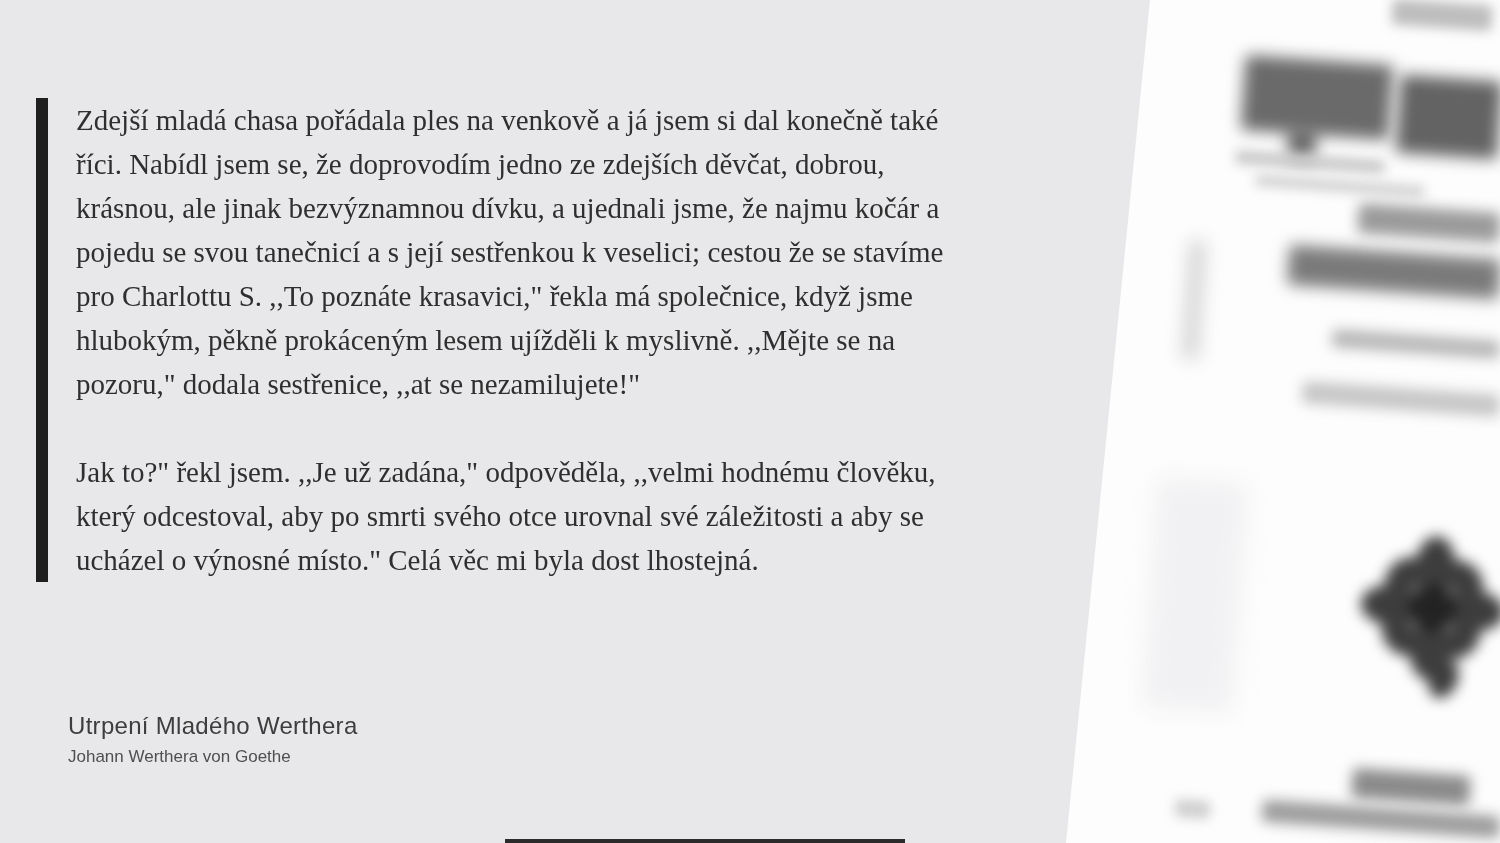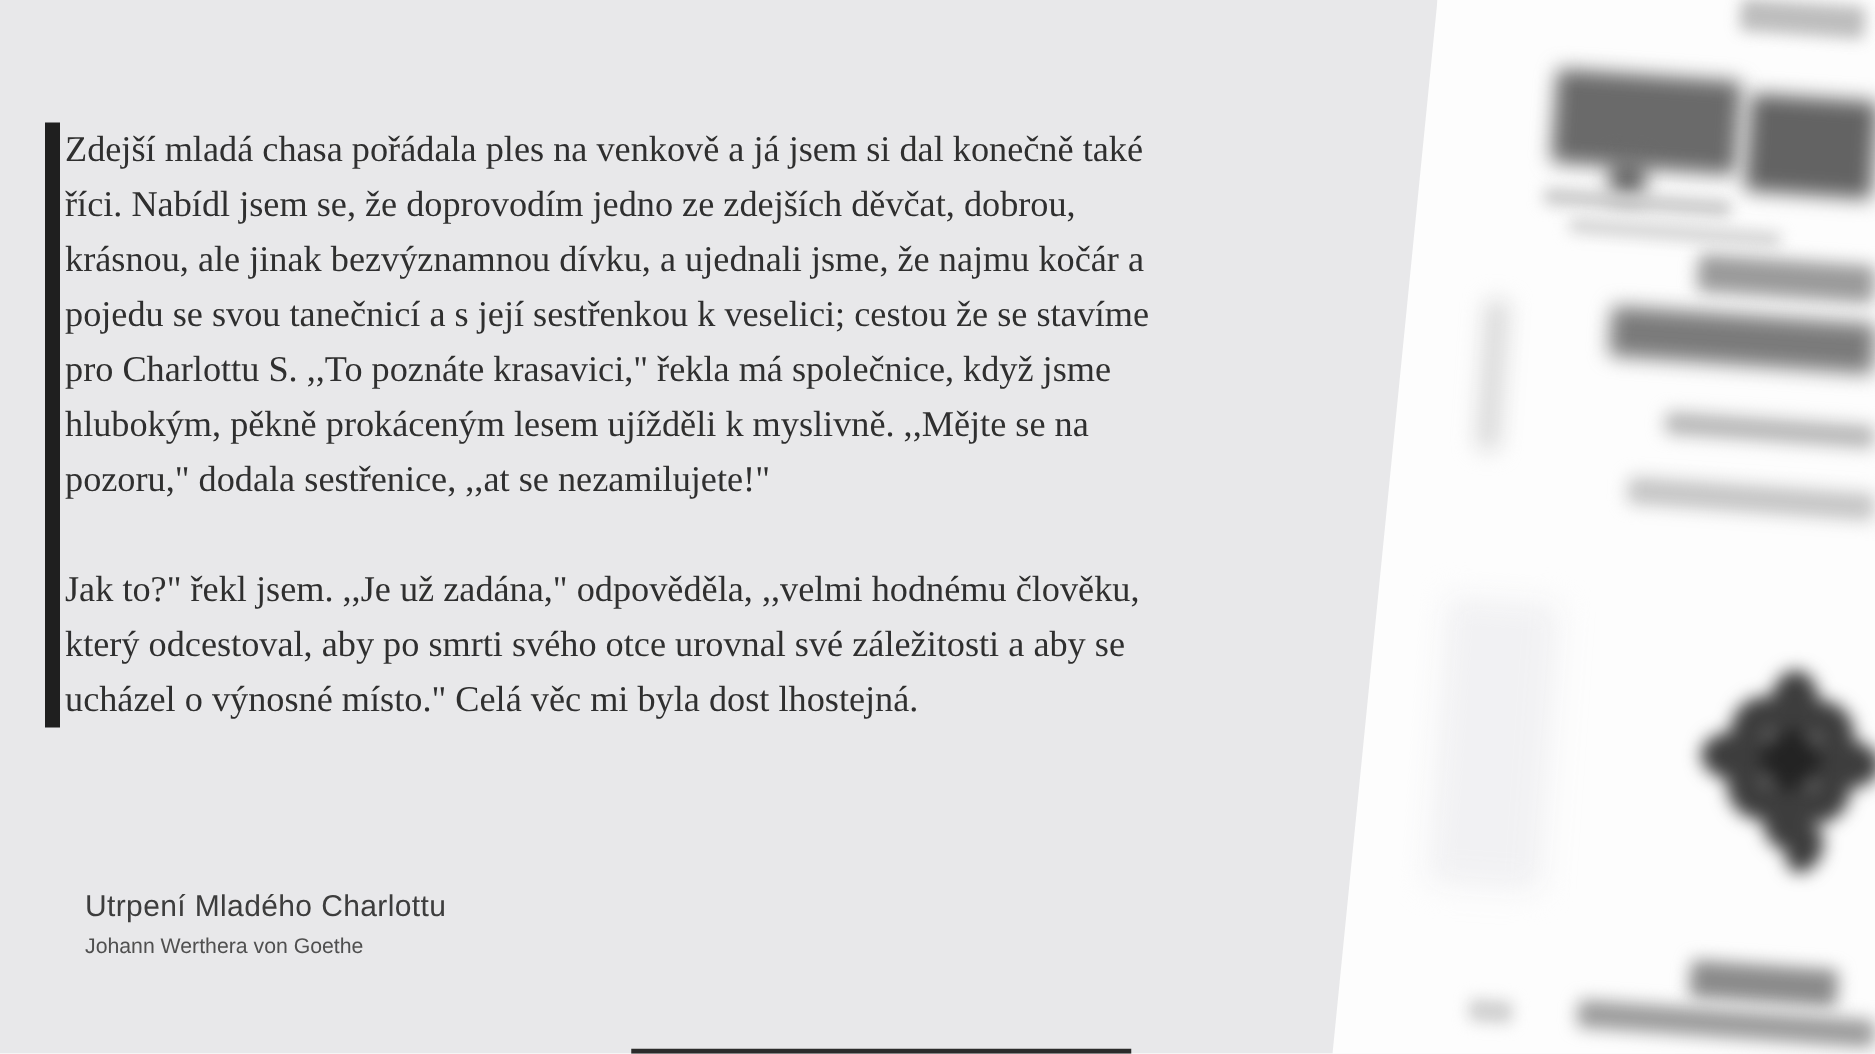--- a/index.html
+++ b/index.html
@@ -42,21 +42,21 @@
     inset: 0;
     background: #e8e8ea;
     clip-path: polygon(0 0, 1150px 0, 1066px 100%, 0 100%);
   }
 
   .quote-block {
     position: absolute;
     left: 36px;
     top: 98px;
     display: flex;
-    gap: 4px;
+    gap: 28px;
   }
   .accent-bar {
     width: 12px;
     background: #1f1f1f;
     flex: 0 0 12px;
   }
   .quote-text {
     max-width: 885px;
   }
   .quote-text p {
@@ -140,18 +140,18 @@
 
 <div class="quote-panel">
   <div class="quote-block">
     <div class="accent-bar"></div>
     <div class="quote-text">
       <p>Zdejší mladá chasa pořádala ples na venkově a já jsem si dal konečně také říci. Nabídl jsem se, že doprovodím jedno ze zdejších děvčat, dobrou, krásnou, ale jinak bezvýznamnou dívku, a ujednali jsme, že najmu kočár a pojedu se svou tanečnicí a s její sestřenkou k veselici; cestou že se stavíme pro Charlottu S. ,,To poznáte krasavici," řekla má společnice, když jsme hlubokým, pěkně prokáceným lesem ujížděli k myslivně. ,,Mějte se na pozoru," dodala sestřenice, ,,at se nezamilujete!"</p>
       <p>Jak to?" řekl jsem. ,,Je už zadána," odpověděla, ,,velmi hodnému člověku, který odcestoval, aby po smrti svého otce urovnal své záležitosti a aby se ucházel o výnosné místo." Celá věc mi byla dost lhostejná.</p>
     </div>
   </div>
   <div class="attribution">
-    <p class="book-title">Utrpení Mladého Charlottu</p>
+    <p class="book-title">Utrpení Mladého Werthera</p>
     <p class="book-author">Johann Werthera von Goethe</p>
   </div>
 </div>
 
 <div class="progress-bar"></div>
 
 </body></html>

